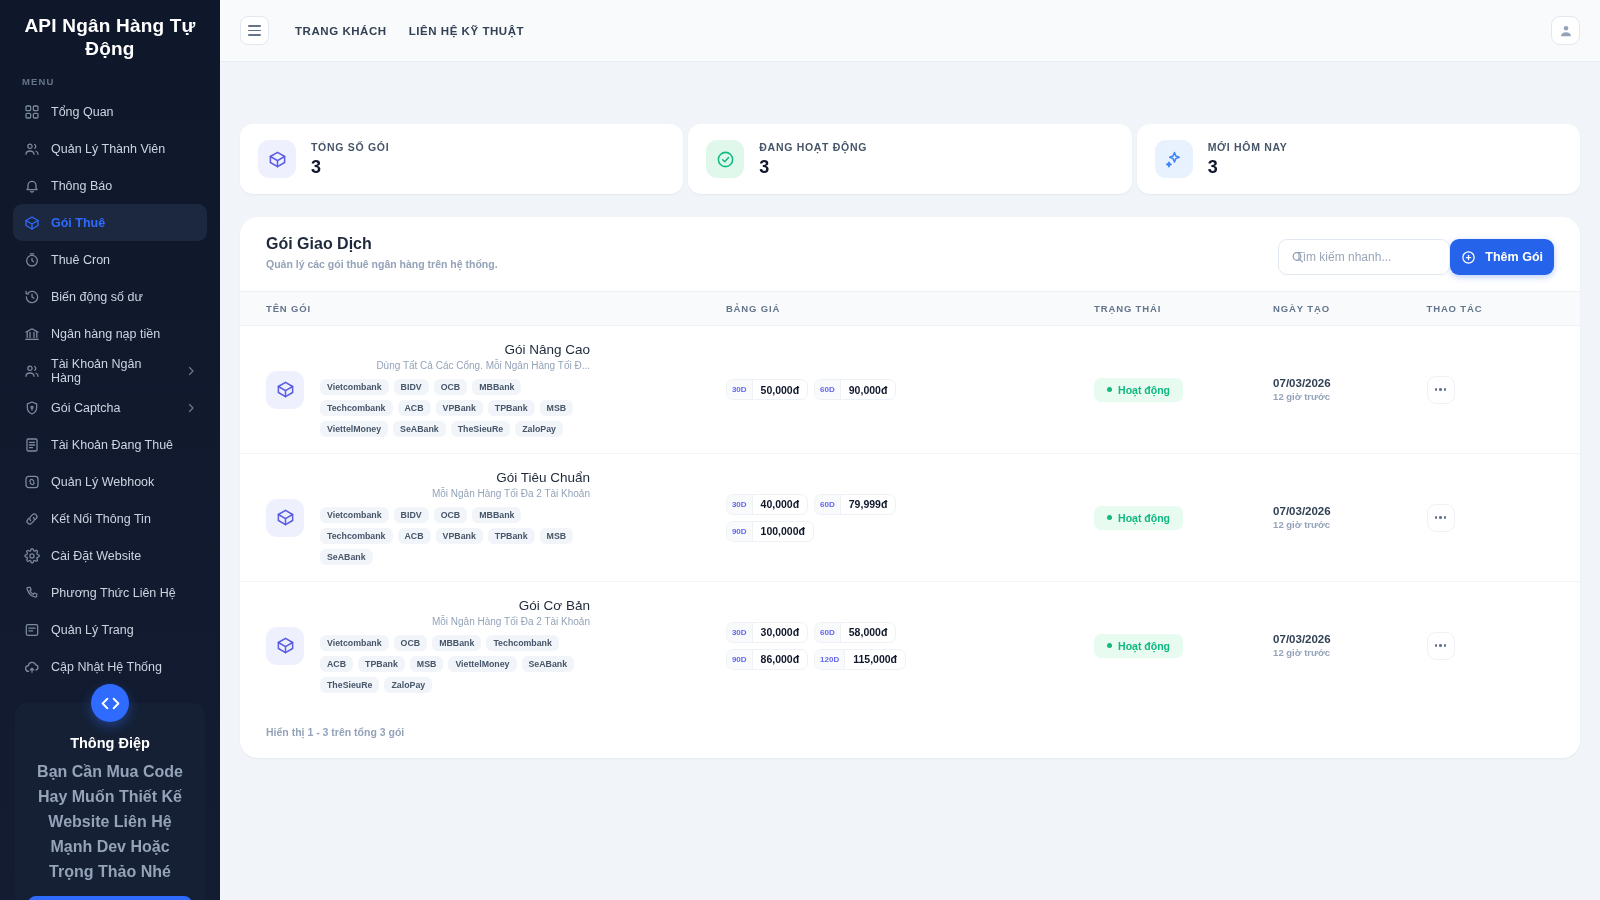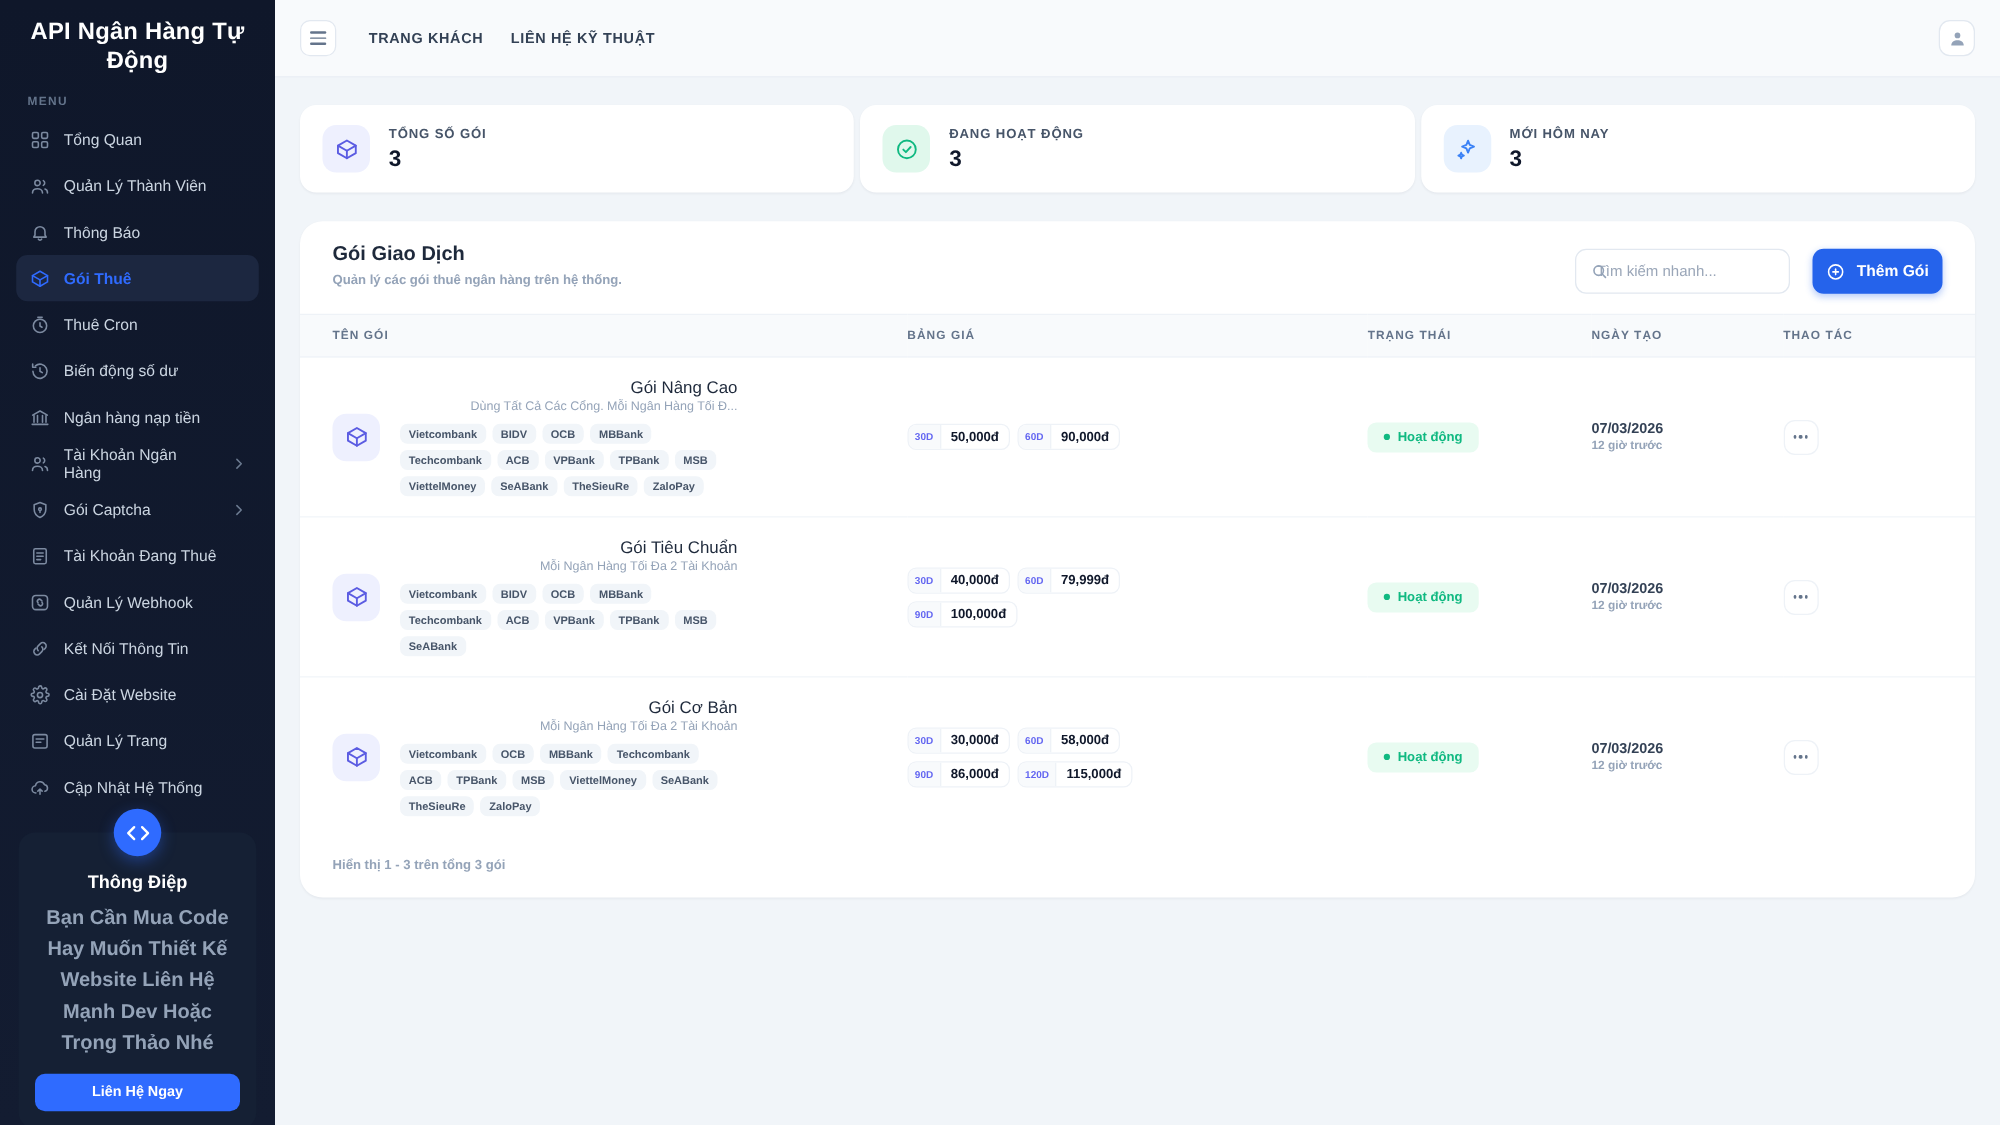--- a/index.html
+++ b/index.html
@@ -95,21 +95,21 @@
   .avatar-btn {
     margin-left: auto; width: 29px; height: 29px; border-radius: 9px;
     border: 1px solid #e2e8f0; background: #fff;
     display: flex; align-items: center; justify-content: center; cursor: pointer;
   }
   .avatar-btn svg { width: 16px; height: 16px; color: #94a3b8; }
 
   .content { flex: 1; overflow: hidden; padding: 22px 20px 0; }
 
   
-  .stats { display: flex; gap: 5px; margin-bottom: 23px; }
+  .stats { display: flex; gap: 5px; margin-bottom: 23px; margin-top: 40px; }
   .stat {
     flex: 1; background: #fff; border-radius: 13px;
     padding: 16px 18px; display: flex; align-items: center; gap: 15px;
     box-shadow: 0 1px 2px rgba(15,23,42,.05);
   }
   .stat-ico {
     width: 38px; height: 38px; border-radius: 11px; flex: 0 0 38px;
     display: flex; align-items: center; justify-content: center;
   }
   .stat-ico svg { width: 19px; height: 19px; }
@@ -122,21 +122,21 @@
   
   .card {
     background: #fff; border-radius: 18px; overflow: hidden;
     box-shadow: 0 1px 2px rgba(15,23,42,.05);
   }
   .card-head {
     display: flex; align-items: flex-start; padding: 18px 26px 16px;
   }
   .card-title { font-size: 16px; font-weight: 600; color: #1e293b; margin-bottom: 5px; }
   .card-sub { font-size: 10.5px; color: #94a3b8; font-weight: 600; }
-  .head-actions { margin-left: auto; display: flex; gap: 18px; padding-top: 4px; }
+  .head-actions { margin-left: auto; display: flex; padding-top: 4px; }
   .search-box { position: relative; }
   .search-box .s-ico {
     position: absolute; left: 13px; top: 50%; transform: translateY(-50%);
     color: #94a3b8; display: flex; pointer-events: none;
   }
   .search-box .s-ico svg { width: 13px; height: 13px; }
   .search-input {
     width: 172px; height: 36px; border: 1px solid #e2e8f0; border-radius: 9px;
     background: #fff; padding: 0 12px 0 16px;
     font-family: "Liberation Sans", sans-serif; font-size: 12px; color: #334155;
@@ -370,20 +370,28 @@
           <span>Kết Nối Thông Tin</span>
         </div>
         <div class="nav-item">
           <span class="ico">
             <svg viewBox="0 0 24 24" fill="none" stroke="currentColor" stroke-width="1.9" stroke-linecap="round" stroke-linejoin="round">
               <circle cx="12" cy="12" r="3.1"></circle>
               <path d="M19.3 14.6a1.6 1.6 0 00.3 1.8l.1.1a1.9 1.9 0 11-2.7 2.7l-.1-.1a1.6 1.6 0 00-1.8-.3 1.6 1.6 0 00-1 1.5v.2a1.9 1.9 0 11-3.8 0v-.1a1.6 1.6 0 00-1-1.5 1.6 1.6 0 00-1.8.3l-.1.1A1.9 1.9 0 114.7 16.5l.1-.1a1.6 1.6 0 00.3-1.8 1.6 1.6 0 00-1.5-1h-.2a1.9 1.9 0 110-3.8h.1a1.6 1.6 0 001.5-1 1.6 1.6 0 00-.3-1.8l-.1-.1A1.9 1.9 0 117.3 4.2l.1.1a1.6 1.6 0 001.8.3h.1a1.6 1.6 0 001-1.5v-.2a1.9 1.9 0 113.8 0v.1a1.6 1.6 0 001 1.5 1.6 1.6 0 001.8-.3l.1-.1a1.9 1.9 0 112.7 2.7l-.1.1a1.6 1.6 0 00-.3 1.8v.1a1.6 1.6 0 001.5 1h.2a1.9 1.9 0 110 3.8h-.1a1.6 1.6 0 00-1.5 1z"></path>
             </svg>
           </span>
           <span>Cài Đặt Website</span>
+        </div>
+        <div class="nav-item">
+          <span class="ico">
+            <svg viewBox="0 0 24 24" fill="none" stroke="currentColor" stroke-width="1.9" stroke-linecap="round" stroke-linejoin="round">
+              <path d="M6.2 3.6h3l1.5 3.8-2 1.3a11 11 0 005.3 5.3l1.3-2 3.8 1.5v3a1.6 1.6 0 01-1.8 1.6A16.4 16.4 0 014.6 5.4 1.6 1.6 0 016.2 3.6z"></path>
+            </svg>
+          </span>
+          <span>Phương Thức Liên Hệ</span>
         </div>
         <div class="nav-item">
           <span class="ico">
             <svg viewBox="0 0 24 24" fill="none" stroke="currentColor" stroke-width="1.9" stroke-linecap="round" stroke-linejoin="round">
               <rect x="3.5" y="4" width="17" height="16" rx="2.4"></rect>
               <path d="M7.4 9.2h9.2M7.4 13.2h5.6"></path>
             </svg>
           </span>
           <span>Quản Lý Trang</span>
         </div>

